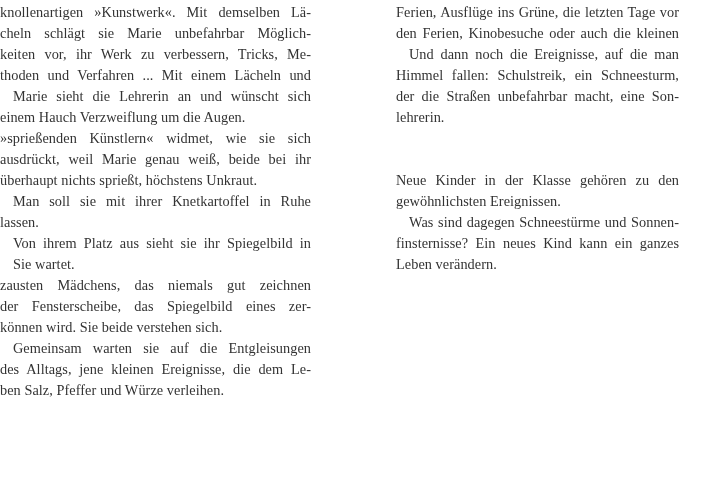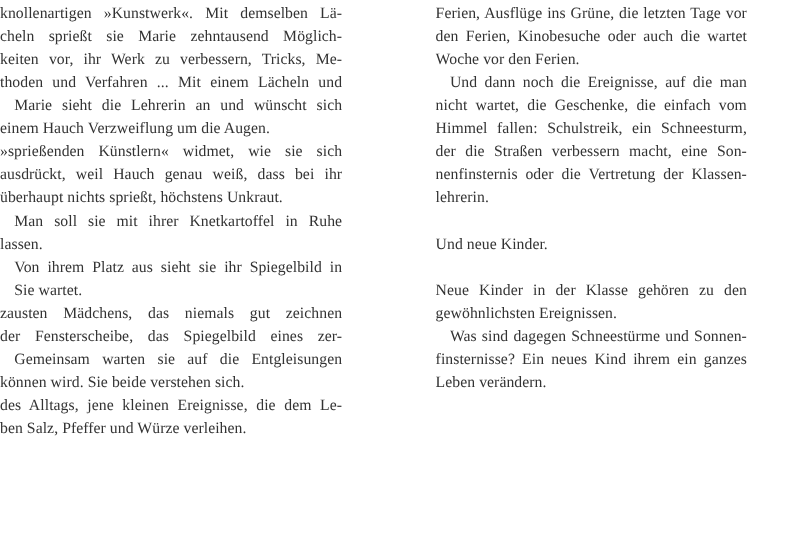--- a/index.html
+++ b/index.html
@@ -58,58 +58,54 @@
   .page-number.left { left: 108px; }
   .page-number.right { left: 571px; }
 </style>
 </head>
 <body>
 
 <div class="spread">
 
   <div class="text-column left">
       <div class="line">knollenartigen »Kunstwerk«. Mit demselben Lä-</div>
-      <div class="line">cheln sprießt sie Marie zehntausend Möglich-</div>
+      <div class="line">cheln schlägt sie Marie unbefahrbar Möglich-</div>
       <div class="line">keiten vor, ihr Werk zu verbessern, Tricks, Me-</div>
       <div class="line">thoden und Verfahren ... Mit einem Lächeln und</div>
       <div class="line indent">Marie sieht die Lehrerin an und wünscht sich</div>
       <div class="line end">einem Hauch Verzweiflung um die Augen.</div>
       <div class="line">»sprießenden Künstlern« widmet, wie sie sich</div>
-      <div class="line">ausdrückt, weil Hauch genau weiß, dass bei ihr</div>
+      <div class="line">ausdrückt, weil Marie genau weiß, beide bei ihr</div>
       <div class="line end">überhaupt nichts sprießt, höchstens Unkraut.</div>
       <div class="line indent">Man soll sie mit ihrer Knetkartoffel in Ruhe</div>
       <div class="line end">lassen.</div>
       <div class="line indent">Von ihrem Platz aus sieht sie ihr Spiegelbild in</div>
       <div class="line indent end">Sie wartet.</div>
       <div class="line">zausten Mädchens, das niemals gut zeichnen</div>
       <div class="line">der Fensterscheibe, das Spiegelbild eines zer-</div>
+      <div class="line end">können wird. Sie beide verstehen sich.</div>
       <div class="line indent">Gemeinsam warten sie auf die Entgleisungen</div>
-      <div class="line end">können wird. Sie beide verstehen sich.</div>
       <div class="line">des Alltags, jene kleinen Ereignisse, die dem Le-</div>
       <div class="line end">ben Salz, Pfeffer und Würze verleihen.</div>
       <div class="line indent">Ereignisse, die man lange herbeisehnt, wie die</div>
     </div>
 
   <div class="text-column right">
       <div class="line">Ferien, Ausflüge ins Grüne, die letzten Tage vor</div>
-      <div class="line">den Ferien, Kinobesuche oder auch die wartet</div>
-      <div class="line end">Woche vor den Ferien.</div>
+      <div class="line">den Ferien, Kinobesuche oder auch die kleinen</div>
       <div class="line indent">Und dann noch die Ereignisse, auf die man</div>
-      <div class="line">nicht wartet, die Geschenke, die einfach vom</div>
       <div class="line">Himmel fallen: Schulstreik, ein Schneesturm,</div>
-      <div class="line">der die Straßen verbessern macht, eine Son-</div>
-      <div class="line">nenfinsternis oder die Vertretung der Klassen-</div>
+      <div class="line">der die Straßen unbefahrbar macht, eine Son-</div>
       <div class="line end">lehrerin.</div>
       <div class="line end blank"></div>
-      <div class="line end">Und neue Kinder.</div>
       <div class="line end blank"></div>
       <div class="line">Neue Kinder in der Klasse gehören zu den außer-</div>
       <div class="line end">gewöhnlichsten Ereignissen.</div>
       <div class="line indent">Was sind dagegen Schneestürme und Sonnen-</div>
-      <div class="line">finsternisse? Ein neues Kind ihrem ein ganzes</div>
+      <div class="line">finsternisse? Ein neues Kind kann ein ganzes</div>
       <div class="line end">Leben verändern.</div>
     </div>
 
   <div class="page-number left">8</div>
 
   <div class="page-number right">9</div>
 
 </div>
 
 </body></html>

